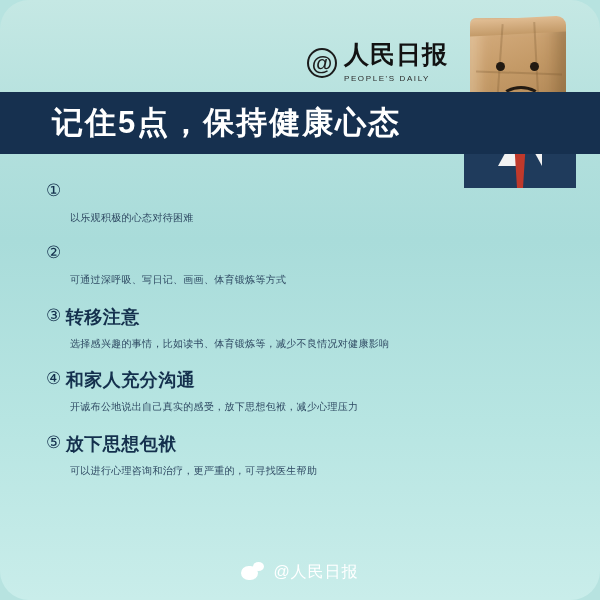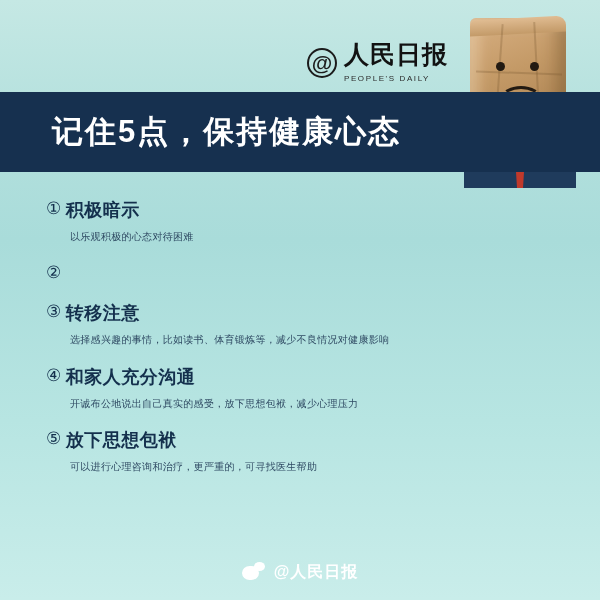--- a/index.html
+++ b/index.html
@@ -12,20 +12,21 @@
     font-family: "Liberation Sans", sans-serif;
     background: #b7e3e0;
     overflow: hidden;
   }
   .poster {
     position: relative;
     width: 600px;
     height: 600px;
     background: linear-gradient(180deg, #c5e8e4 0%, #b3e0dd 22%, #a9dcda 40%, #b7e5e2 70%, #c9edea 100%);
     overflow: hidden;
+    border-radius: 29px;
   }
   
   .top-area {
     position: relative;
     height: 92px;
   }
   .brand {
     position: absolute;
     right: 152px;
     top: 42px;
@@ -156,21 +157,21 @@
     left: 50px;
     top: 122px;
     width: 12px;
     height: 48px;
     background: #c0392b;
     clip-path: polygon(0 0, 100% 0, 75% 100%, 25% 100%);
   }
   
   .title-band {
     position: relative;
-    height: 80px;
+    height: 62px;
     background: #16304f;
     display: flex;
     align-items: center;
     padding-left: 52px;
     box-sizing: border-box;
   }
   .title-band .title {
     color: #ffffff;
     font-size: 31px;
     font-weight: bold;
@@ -232,21 +233,21 @@
   .weibo-icon .b2 {
     position: absolute;
     left: 12px; top: 0;
     width: 11px; height: 9px;
     background: #ffffff;
     border-radius: 50%;
   }
   .footer-text {
     font-size: 16px;
     color: #ffffff;
-    font-weight: bold;
+    font-weight: normal;
     letter-spacing: 1px;
   }
 </style>
 </head>
 <body>
 
 <div class="poster">
 
   <div class="top-area">
 
@@ -277,29 +278,29 @@
 
   <div class="title-band">
     <span class="title">记住5点，保持健康心态</span>
   </div>
 
   <div class="list">
 
     <div class="item">
       <div class="item-head">
         <span class="num">①</span>
-        <span>积极暗示</span>
       </div>
       <div class="item-desc">以乐观积极的心态对待困难</div>
     </div>
 
     <div class="item">
       <div class="item-head">
         <span class="num">②</span>
       </div>
+      <div class="item-desc">可通过深呼吸、写日记、画画、体育锻炼等方式</div>
     </div>
 
     <div class="item">
       <div class="item-head">
         <span class="num">③</span>
         <span>转移注意</span>
       </div>
       <div class="item-desc">选择感兴趣的事情，比如读书、体育锻炼等，减少不良情况对健康影响</div>
     </div>
 

